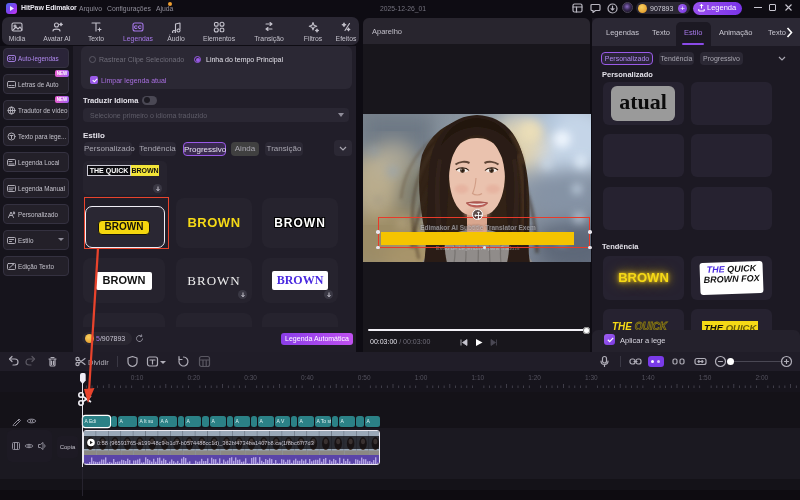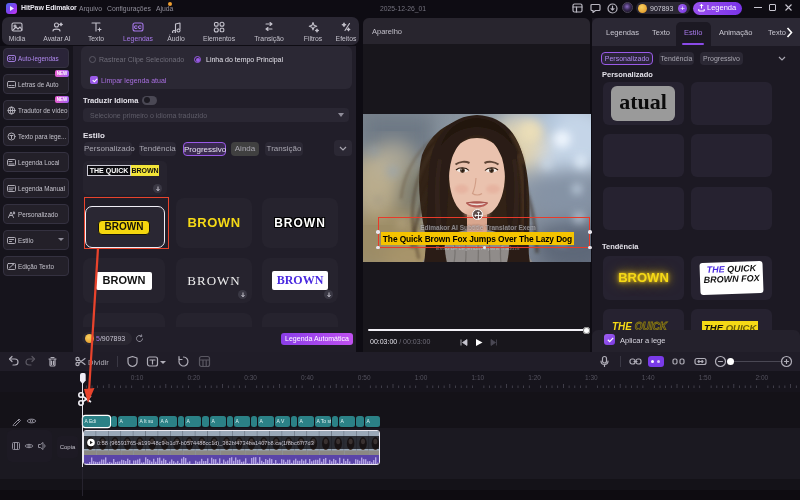--- a/index.html
+++ b/index.html
@@ -415,21 +415,20 @@
       <path d="M296 40 C310 58 318 80 322 100" stroke="#8a6644" stroke-width="4" fill="none" opacity="0.5" filter="url(#b3)"></path>
     </g>
   </g>
   </svg>
     </div>
 
 <div class="abs" style="left:398px;top:224px;width:160px;text-align:center;font-size:6.5px;font-weight:bold;color:rgba(235,235,240,0.5);text-shadow:0 0 2px rgba(40,40,50,0.8);white-space:nowrap;">Edimakor AI Subtitle Translator Exem</div>
 <div class="abs" style="left:408px;top:244.5px;width:140px;text-align:center;font-size:5.5px;color:rgba(235,235,240,0.4);white-space:nowrap;">Estilo de Legenda AI para Traduzir</div>
 
 <div class="abs" style="left:381px;top:232px;width:193px;height:13px;background:#f5c400;"></div>
-<div class="abs" style="left:380px;top:233.5px;width:195px;text-align:center;font-size:8.4px;font-weight:bold;color:#000;white-space:nowrap;letter-spacing:-0.1px;">The Quick Brown Fox Jumps Over The Lazy Dog</div>
 
 <div class="abs" style="left:378px;top:216.5px;width:212px;height:31px;border:1.3px solid #e83a2a;"></div>
 <div class="abs" style="left:376.3px;top:230px;width:3.5px;height:3.5px;border-radius:50%;background:#e8e6ee;"></div>
 <div class="abs" style="left:588.3px;top:230px;width:3.5px;height:3.5px;border-radius:50%;background:#e8e6ee;"></div>
 <div class="abs" style="left:376.3px;top:245.8px;width:3.5px;height:3.5px;border-radius:50%;background:#e8e6ee;"></div>
 <div class="abs" style="left:588.3px;top:245.8px;width:3.5px;height:3.5px;border-radius:50%;background:#e8e6ee;"></div>
 <div class="abs" style="left:482.5px;top:245.8px;width:3.5px;height:3.5px;border-radius:50%;background:#e8e6ee;"></div>
 <div class="abs" style="left:472px;top:209px;width:11px;height:11px;border-radius:50%;background:rgba(25,25,30,0.65);border:1px solid #fff;"></div>
 <div class="abs" style="left:474px;top:211px;">
       <svg width="9" height="9" viewBox="0 0 9 9" style="stroke:#fff;stroke-width:0.9;fill:none;">

